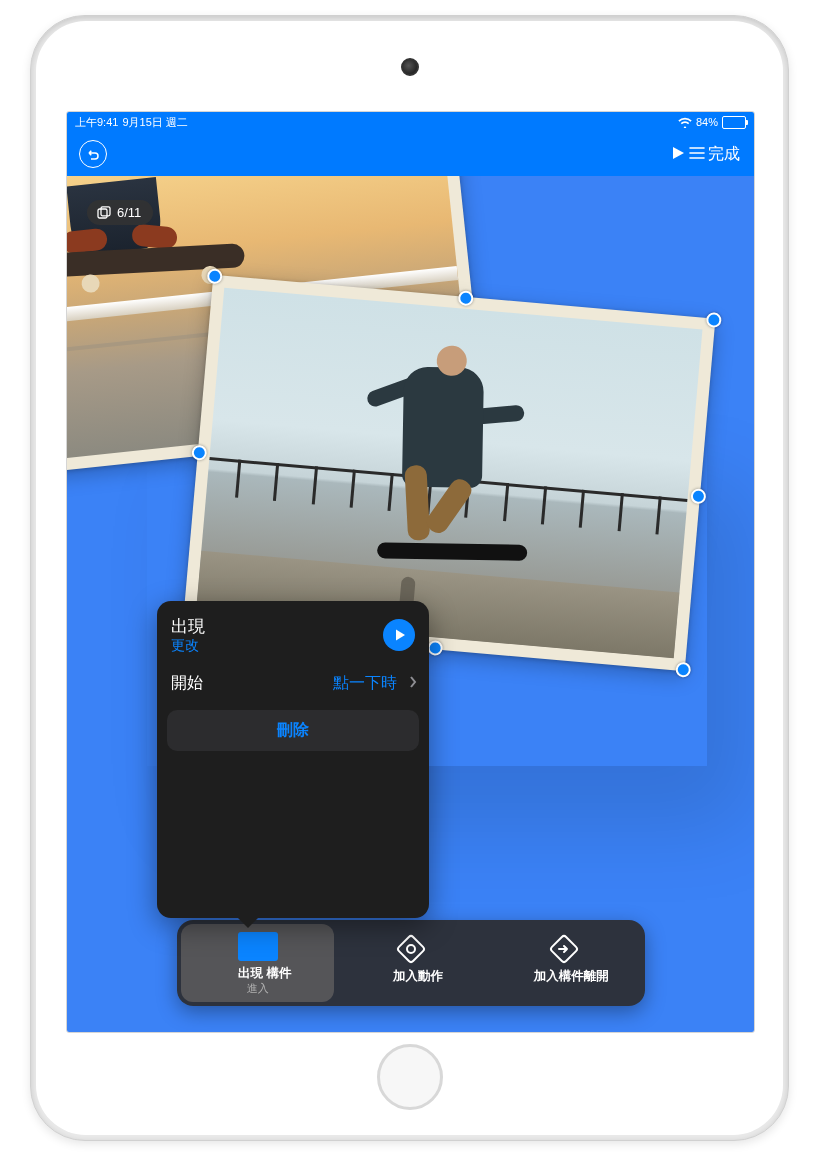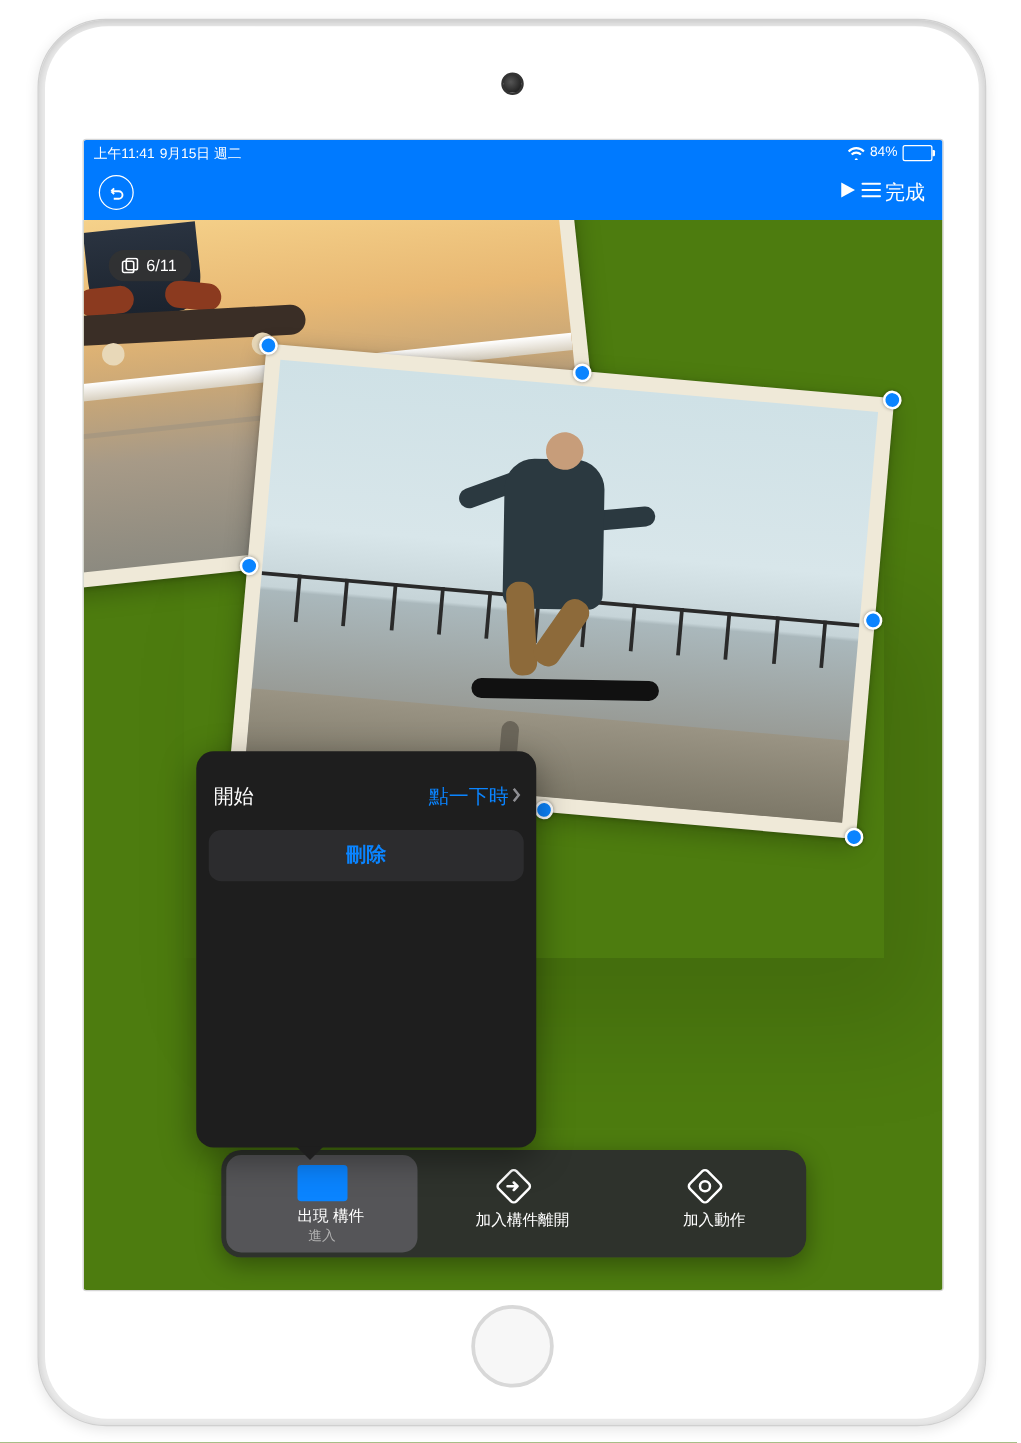--- a/index.html
+++ b/index.html
@@ -122,21 +122,21 @@
     margin-left: auto;
     display: flex; align-items:center; gap: 2px;
     padding-right: 14px;
   }
   .nav-right span, .nav-right div { cursor:pointer; }
 
   
   .canvas {
     position: absolute;
     top: 64px; left:0; right:0; bottom:0;
-    background: #4d7c0f;
+    background: #3b82f6;
     overflow: hidden;
   }
 
   
   .slide-counter {
     position: absolute;
     top: 24px; left: 20px;
     background: rgba(50,50,50,0.85);
     color: #fff;
     font-size: 13px;
@@ -234,21 +234,21 @@
   .pop-head .preview {
     margin-left: auto;
     width: 32px; height:32px; border-radius:50%;
     background:#0a84ff;
     display:flex; align-items:center; justify-content:center;
   }
   .pop-head .preview svg { margin-left:2px;}
   .pop-change { color:#0a84ff; font-size:14px;}
   .pop-start { padding:10px 12px 10px 14px; }
   .pop-start .label { }
-  .pop-start .value { margin-left:auto; color:#0a84ff; display:flex; align-items:center; gap:2px;}
+  .pop-start .value { margin-left:auto; color:#0a84ff; display:flex; align-items:center; gap:12px;}
   .chev { color:#8e8e93; }
   .pop-delete-wrap { padding: 6px 10px; font-weight: bold; }
   .pop-delete {
     background:#2c2c2e; color:#0a84ff;
     text-align:center; padding:10px 0;
     border-radius:10px;
     font-size:16px;
   }
 
   
@@ -276,21 +276,21 @@
   .bb-item.selected { background:#555558; }
   .bb-thumb {
     width:40px; height:29px; background:#0a84ff; border-radius:3px;
     margin-bottom:6px;
   }
   .bb-icon {
     width:34px; height:34px;
     display:flex; align-items:center; justify-content:center;
     margin-bottom:4px;
   }
-  .bb-label { font-size:12.5px; line-height:1.1; font-weight:400;margin-left:14px;}
+  .bb-label { font-size:12.5px; line-height:1.1; font-weight:700;margin-left:14px;}
   .bb-sub { font-size:11px; color:#b0b0b0; }
 
   
   .canvas::after {
     content:'';
     position:absolute;
     left:80px; top:250px;
     width:560px; height:340px;
     box-shadow: 40px 60px 80px rgba(0,0,0,0.12);
     pointer-events:none;
@@ -302,21 +302,21 @@
 
 <div class="ipad-frame">
   <div class="ipad-inner"></div>
   <div class="camera"></div>
   <div class="home-btn"></div>
 
   <div class="screen">
 
     <div class="status-bar">
       <div class="status-left">
-        <span>上午11:41</span>
+        <span>上午9:41</span>
         <span>9月15日 週二</span>
       </div>
       <div class="status-right">
         <span class="wifi-icon">
           <svg width="14" height="11" viewBox="0 0 14 11">
               <path fill="#fff" d="M7 9.5a1.2 1.2 0 100 2.4 1.2 1.2 0 000-2.4zm-3.1-2.3a4.4 4.4 0 016.2 0l1.2-1.2a6.1 6.1 0 00-8.6 0zM.3 3.5a9.4 9.4 0 0113.4 0l-1.2 1.2a7.7 7.7 0 00-11 0z"></path>
             </svg>
         </span>
         <span>84%</span>
         <span class="battery"><span class="battery-fill"></span></span>
@@ -399,20 +399,31 @@
         <div class="sel-handle" style="left:calc(50% - 6px); top:-6px;"></div>
         <div class="sel-handle" style="right:-6px; top:-6px;"></div>
         <div class="sel-handle" style="left:-6px; top:calc(50% - 6px);"></div>
         <div class="sel-handle" style="right:-6px; top:calc(50% - 6px);"></div>
         <div class="sel-handle" style="left:-6px; bottom:-6px;"></div>
         <div class="sel-handle" style="left:calc(50% - 6px); bottom:-6px;"></div>
         <div class="sel-handle" style="right:-6px; bottom:-6px;"></div>
       </div>
 
       <div class="popover">
+        <div class="pop-row pop-head">
+          <div class="pop-head-labels">
+            <span style="font-size:17px;">出現</span>
+            <span class="pop-change">更改</span>
+          </div>
+          <div class="preview">
+            <svg width="14" height="14" viewBox="0 0 14 14">
+                <path fill="#fff" d="M3 1.5l9 5.5-9 5.5z"></path>
+              </svg>
+          </div>
+        </div>
         <div class="pop-row pop-start" style="margin-top:4px;">
           <span class="label">開始</span>
           <span class="value">
             <span>點一下時</span>
             <span class="chev">
               <svg width="8" height="12" viewBox="0 0 8 12">
                   <path fill="none" stroke="#8e8e93" stroke-width="2" d="M2 1l4 5-4 5"></path>
                 </svg>
             </span>
           </span>
@@ -425,32 +436,32 @@
       <div class="bottom-bar">
         <div class="bb-item selected">
           <div class="bb-thumb"></div>
           <span class="bb-label">出現 構件</span>
           <span class="bb-sub">進入</span>
         </div>
         <div class="bb-item">
           <div class="bb-icon">
             <svg width="30" height="30" viewBox="0 0 30 30">
               <rect x="5" y="5" width="20" height="20" rx="3" fill="none" stroke="#fff" stroke-width="2" transform="rotate(45 15 15)"></rect>
+              <circle cx="15" cy="15" r="4" fill="none" stroke="#fff" stroke-width="2"></circle>
+            </svg>
+          </div>
+          <span class="bb-label">加入動作</span>
+        </div>
+        <div class="bb-item">
+          <div class="bb-icon">
+            <svg width="30" height="30" viewBox="0 0 30 30">
+              <rect x="5" y="5" width="20" height="20" rx="3" fill="none" stroke="#fff" stroke-width="2" transform="rotate(45 15 15)"></rect>
               <path d="M10 15h8m0 0l-3-3m3 3l-3 3" fill="none" stroke="#fff" stroke-width="2" stroke-linecap="round" stroke-linejoin="round"></path>
             </svg>
           </div>
           <span class="bb-label">加入構件離開</span>
         </div>
-        <div class="bb-item">
-          <div class="bb-icon">
-            <svg width="30" height="30" viewBox="0 0 30 30">
-              <rect x="5" y="5" width="20" height="20" rx="3" fill="none" stroke="#fff" stroke-width="2" transform="rotate(45 15 15)"></rect>
-              <circle cx="15" cy="15" r="4" fill="none" stroke="#fff" stroke-width="2"></circle>
-            </svg>
-          </div>
-          <span class="bb-label">加入動作</span>
-        </div>
       </div>
 
     </div>
 
   </div>
 </div>
 
 </body></html>

